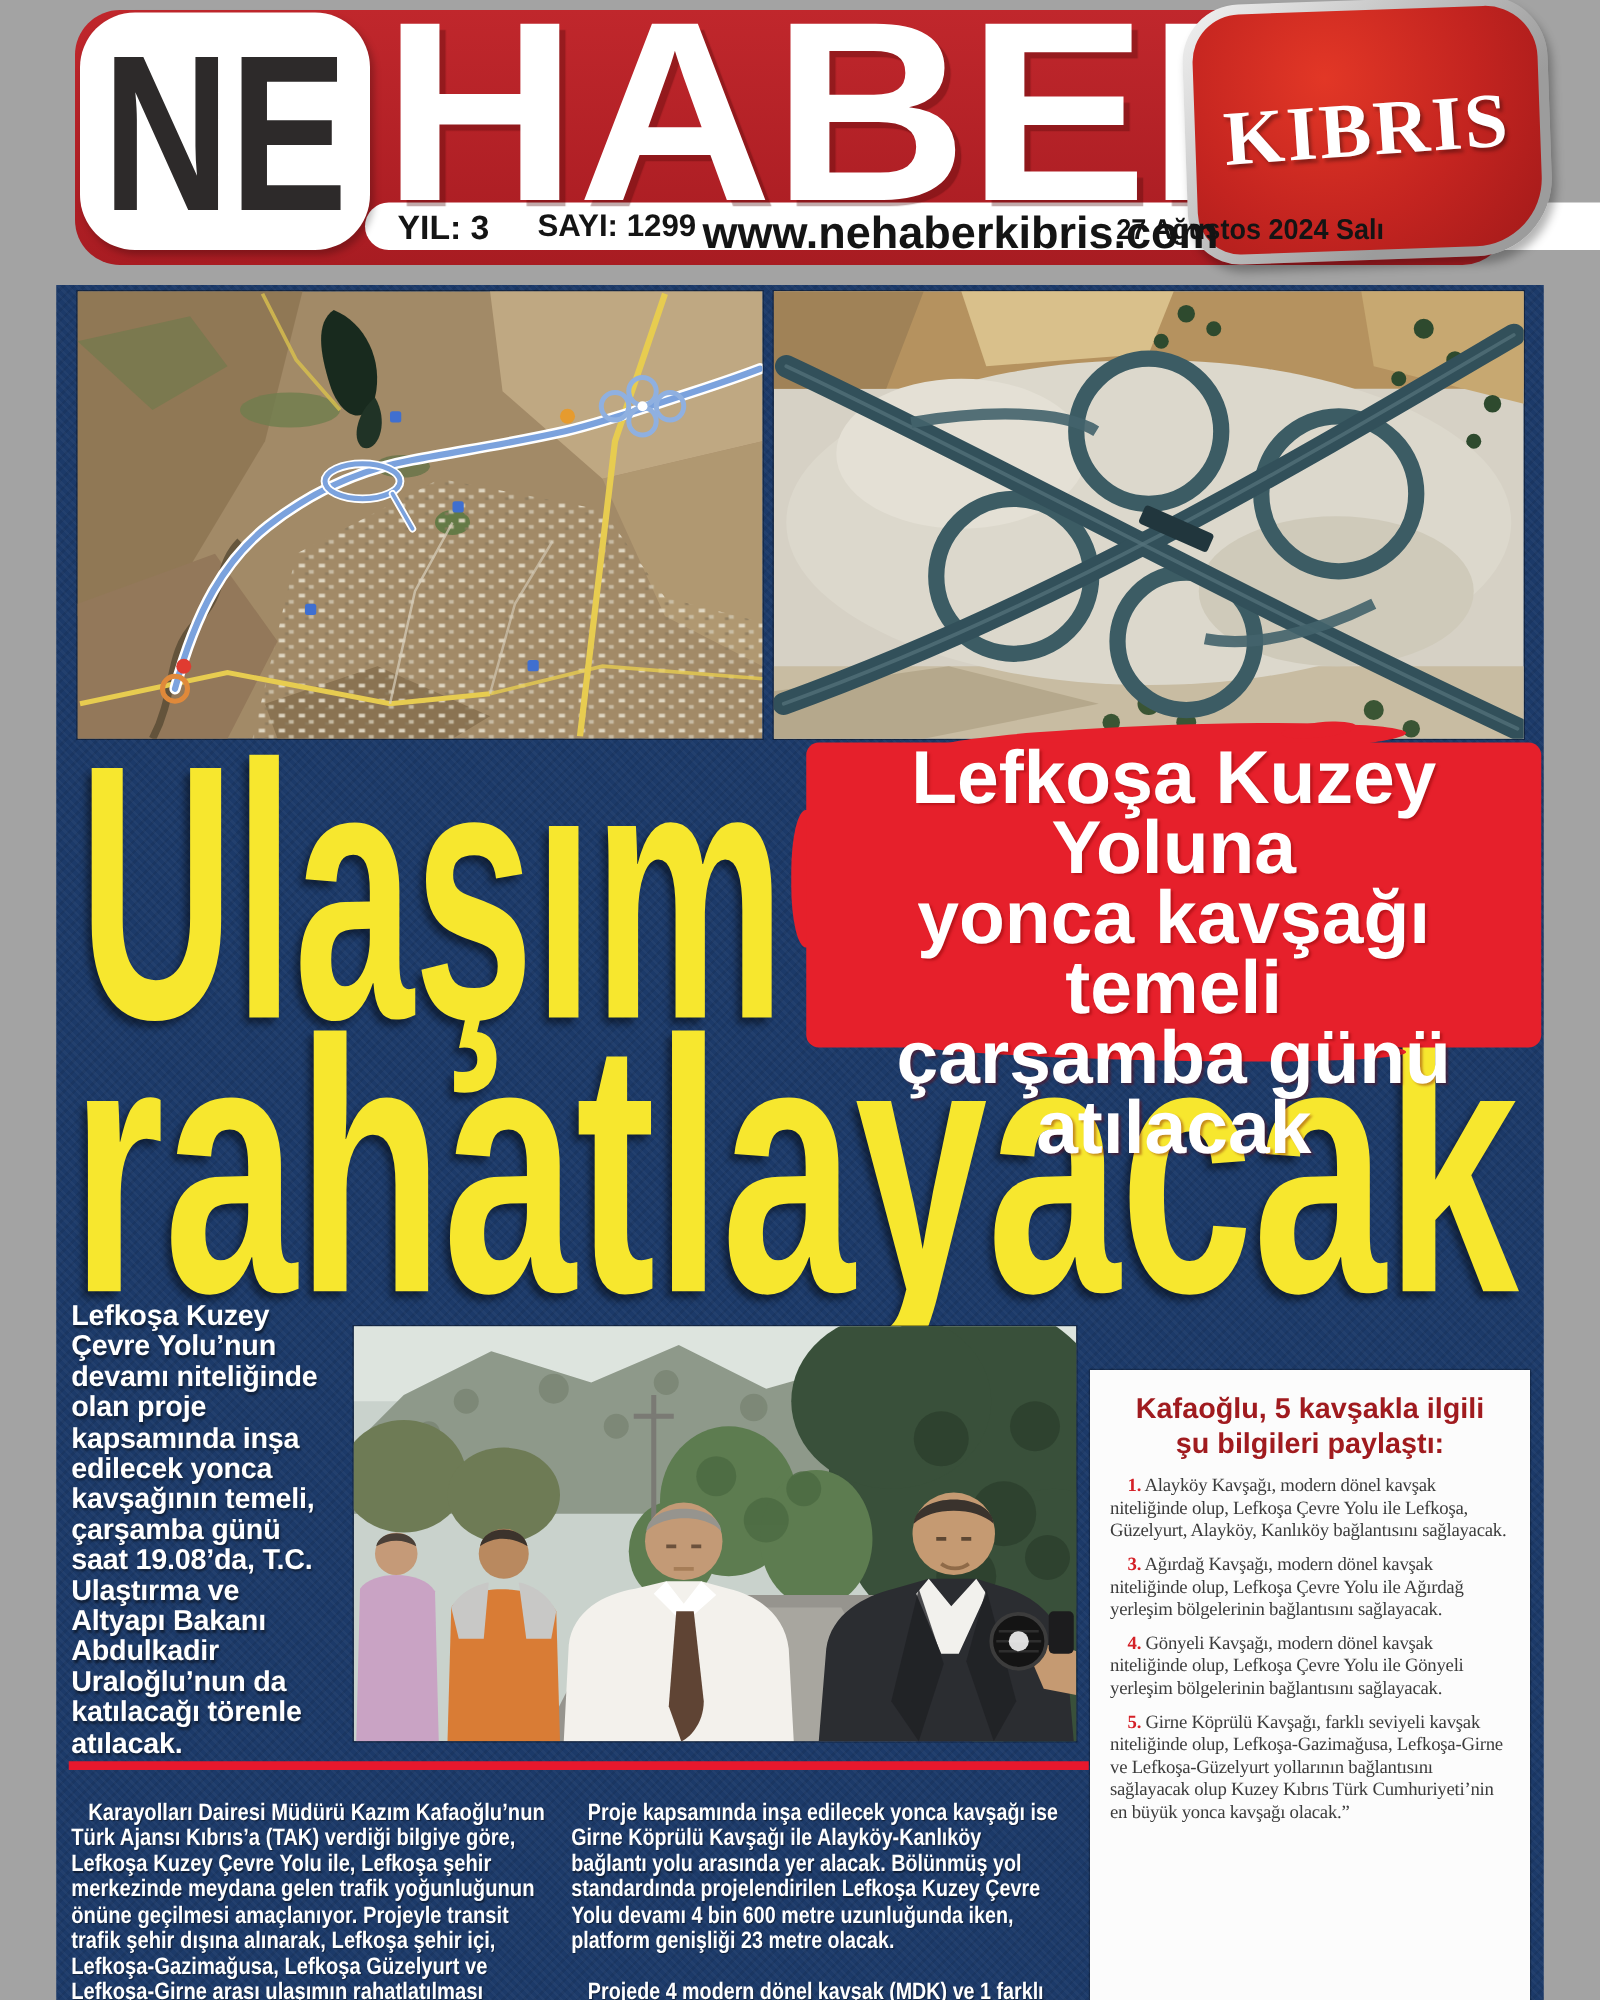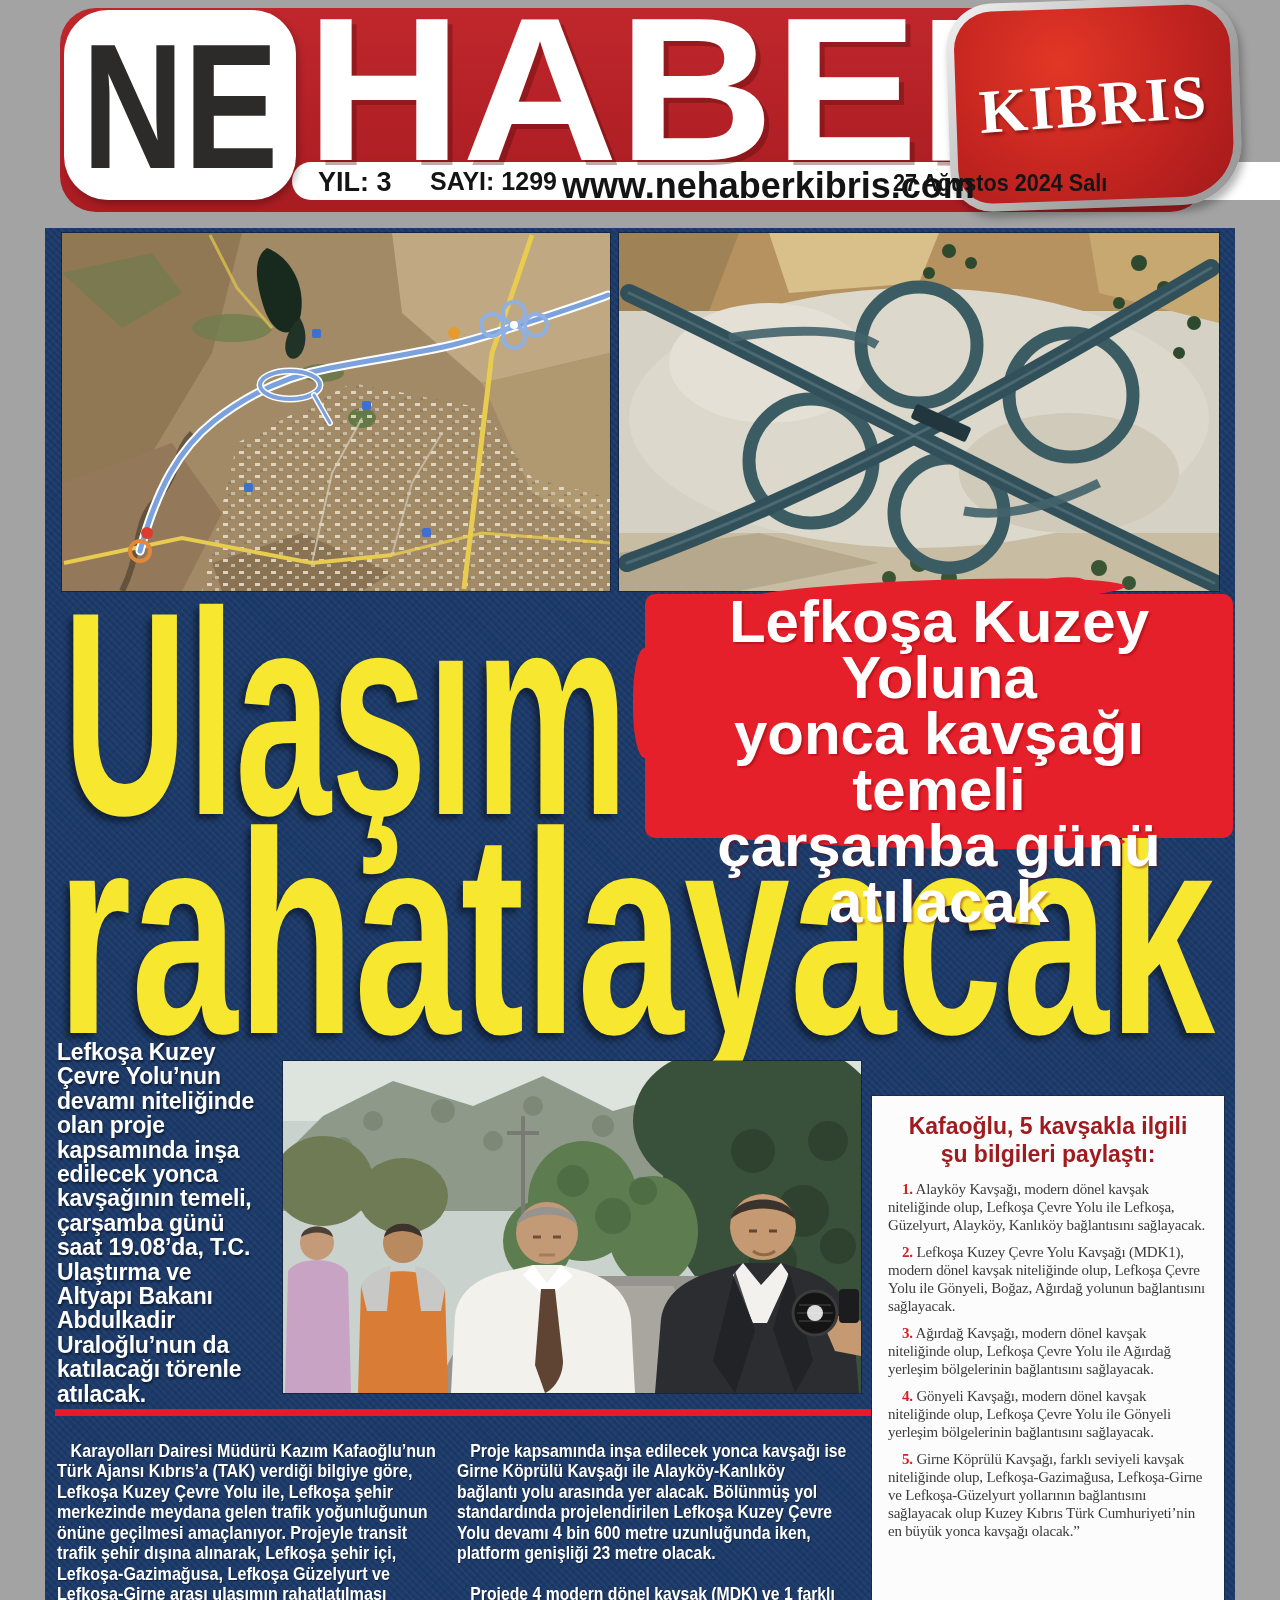--- a/index.html
+++ b/index.html
@@ -356,21 +356,20 @@
           <circle cx="532" cy="252" r="8" fill="#ffffff" opacity=".85"></circle>
           <rect x="556" y="228" width="20" height="34" rx="4" fill="#1c1c1e"></rect>
         </g>
       </svg>
     </div>
 
     <div class="sidebar">
       <h2 class="sidebar-title">Kafaoğlu, 5 kavşakla ilgili
 şu bilgileri paylaştı:</h2>
       <p><span class="num">1.</span> <span>Alayköy Kavşağı, modern dönel kavşak niteliğinde olup, Lefkoşa Çevre Yolu ile Lefkoşa, Güzelyurt, Alayköy, Kanlıköy bağlantısını sağlayacak.</span></p>
-      <p><span class="num">2.</span> <span>Lefkoşa Kuzey Çevre Yolu Kavşağı (MDK1), modern dönel kavşak niteliğinde olup, Lefkoşa Çevre Yolu ile Gönyeli, Boğaz, Ağırdağ yolunun bağlantısını sağlayacak.</span></p>
       <p><span class="num">3.</span> <span>Ağırdağ Kavşağı, modern dönel kavşak niteliğinde olup, Lefkoşa Çevre Yolu ile Ağırdağ yerleşim bölgelerinin bağlantısını sağlayacak.</span></p>
       <p><span class="num">4.</span> <span>Gönyeli Kavşağı, modern dönel kavşak niteliğinde olup, Lefkoşa Çevre Yolu ile Gönyeli yerleşim bölgelerinin bağlantısını sağlayacak.</span></p>
       <p><span class="num">5.</span> <span>Girne Köprülü Kavşağı, farklı seviyeli kavşak niteliğinde olup, Lefkoşa-Gazimağusa, Lefkoşa-Girne ve Lefkoşa-Güzelyurt yollarının bağlantısını sağlayacak olup Kuzey Kıbrıs Türk Cumhuriyeti’nin en büyük yonca kavşağı olacak.”</span></p>
     </div>
 
     <div class="redline"></div>
     <div class="col col1">
       <p>Karayolları Dairesi Müdürü Kazım Kafaoğlu’nun
 Türk Ajansı Kıbrıs’a (TAK) verdiği bilgiye göre,
 Lefkoşa Kuzey Çevre Yolu ile, Lefkoşa şehir

